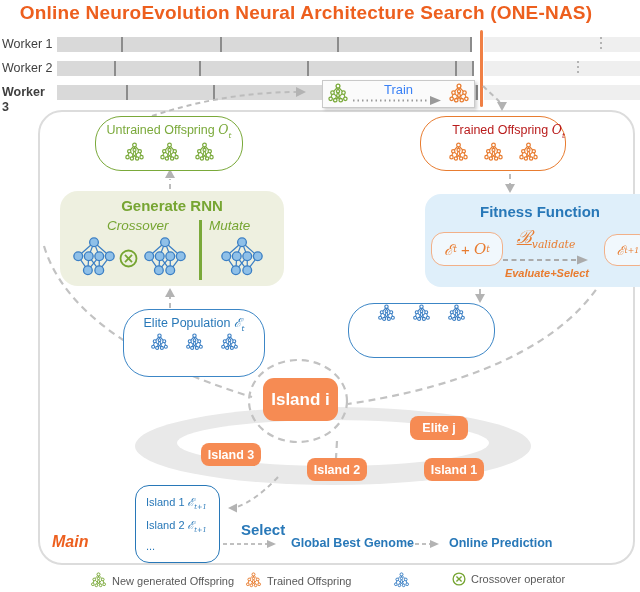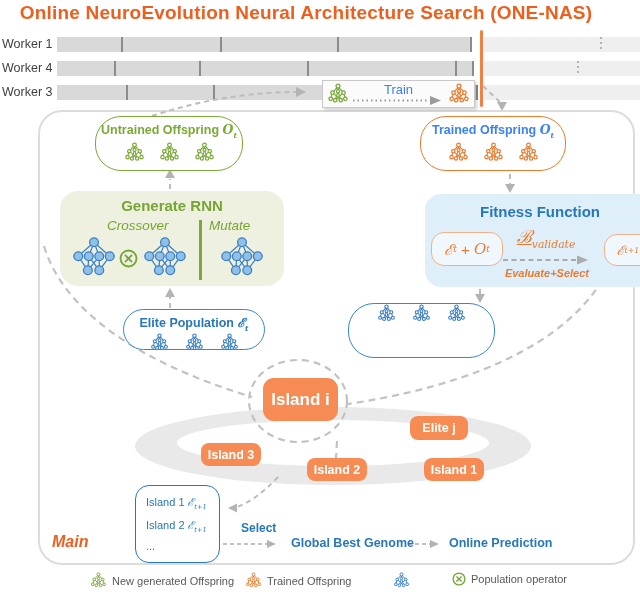--- a/index.html
+++ b/index.html
@@ -34,24 +34,24 @@
   #train-box .mid .lbl{position:absolute;top:1px;width:100%;text-align:center;
     font-size:13px;color:#3b82f6;}
   #train-box .mid svg{position:absolute;left:2px;bottom:2px;}
   
   #container{left:38px;top:110px;width:597px;height:455px;background:#fff;
     border:2px solid #dcdcdc;border-radius:24px;box-sizing:border-box;z-index:1;}
   #overlay{left:0;top:0;width:640px;height:592px;z-index:2;pointer-events:none;}
   .box{z-index:3;}
   
   .pill{border-radius:26px;background:#fff;box-sizing:border-box;text-align:center;}
-  .pill .pt{font-size:12.5px;font-weight:700;margin-top:5px;}
+  .pill .pt{font-size:12.5px;font-weight:400;margin-top:5px;}
   .pill .icons{display:flex;justify-content:center;gap:14px;margin-top:2px;}
   .green-pill{border:1.5px solid #7aa93a;color:#7aa93a;}
-  .orange-pill{border:1.5px solid #e87c30;color:#3b82f6;}
+  .orange-pill{border:1.5px solid #e87c30;color:#b91c1c;text-align:right;}
   .blue-pill{border:1.5px solid #3c86c6;color:#2878b8;}
   .math{font-family:"DejaVu Serif", serif;font-style:italic;}
   sub{font-size:.6em;}
   
   #generate-box{left:60px;top:191px;width:224px;height:95px;background:#eef0e0;
     border-radius:18px;}
   #generate-box .gt{width:100%;text-align:center;font-size:15px;font-weight:600;
     color:#76a532;margin-top:6px;}
   .op-label{position:absolute;top:27px;font-size:13.5px;font-style:italic;color:#76a532;}
   #gen-divider{position:absolute;left:139px;top:29px;width:2.5px;height:60px;background:#7aa93a;}
@@ -71,35 +71,35 @@
   #island-3{left:201px;top:443px;width:60px;height:23px;font-size:12.5px;}
   #island-2{left:307px;top:458px;width:60px;height:23px;font-size:12.5px;}
   #island-1{left:424px;top:458px;width:60px;height:23px;font-size:12.5px;}
   
   #island-list{left:135px;top:485px;width:85px;height:78px;border:1.6px solid #2878b8;
     border-radius:14px;background:#fff;box-sizing:border-box;color:#2878b8;
     font-size:11px;padding:8px 0 0 10px;}
   #island-list .row{margin-bottom:6px;}
   #main-label{left:52px;top:533px;font-size:16px;font-weight:bold;font-style:italic;color:#ed5f1e;}
   .flowtext{color:#2878b8;}
-  #select-label{left:241px;top:521px;font-size:12px;font-weight:600;}
+  #select-label{left:241px;top:521px;font-size:15px;font-weight:600;}
   #global-best{left:291px;top:536px;font-size:12.5px;font-weight:600;}
   #online-pred{left:449px;top:536px;font-size:12.5px;font-weight:600;}
   
   .legend-item{top:572px;display:flex;align-items:center;gap:5px;font-size:11px;color:#595959;}
   .rnn-icon{display:inline-block;line-height:0;}
 </style>
 </head>
 <body>
 
 <div class="abs" id="title">Online NeuroEvolution Neural Architecture Search (ONE-NAS)</div>
 
 <div class="abs worker-label" style="top:37px;">Worker 1</div>
-<div class="abs worker-label" style="top:61px;">Worker 4</div>
-<div class="abs worker-label" style="top:85px;">Worker 3</div>
+<div class="abs worker-label" style="top:61px;">Worker 2</div>
+<div class="abs worker-label" style="top:85px;font-weight:bold;">Worker 3</div>
 
 <div class="abs bar dark" style="left:57px;top:37px;width:413px;">
   <div class="tick" style="left:64px;"></div>
     <div class="tick" style="left:163px;"></div>
     <div class="tick" style="left:280px;"></div>
 </div>
 <div class="abs bar light" style="left:484px;top:37px;width:156px;">
   <div class="dtick" style="left:116px;"></div>
 </div>
 
@@ -471,21 +471,21 @@
       <polygon points="85,5 74,0.5 74,9.5" fill="#ababab"></polygon>
     </svg>
     <div class="act">Evaluate+Select</div>
   </div>
   <div class="formula math" style="left:179px;top:40px;width:46px;height:30px;font-size:13px;">
     <span>ℰ</span>
       <sub>t+1</sub>
   </div>
 </div>
 
-<div class="abs box pill blue-pill" style="left:123px;top:309px;width:142px;height:41px;">
+<div class="abs box pill blue-pill" style="left:123px;top:309px;width:142px;height:68px;">
   <div class="pt" style="margin-top:4px;"><span>Elite Population</span>
     <span class="math"> <span>ℰ</span><sub>t</sub></span></div>
   <div class="icons" style="gap:16px;margin-top:0;">
     <span class="rnn-icon" style="line-height: 0; display: inline-block;"><svg width="19" height="19" viewBox="0 0 24 24" fill="none">
     <g stroke="#3b7fc4" stroke-width="1.3">
       <line x1="12" y1="4" x2="6" y2="10.5"></line>
             <line x1="12" y1="4" x2="12" y2="9"></line>
             <line x1="12" y1="4" x2="18" y2="10.5"></line>
       <line x1="6" y1="10.5" x2="4" y2="17"></line>
             <line x1="6" y1="10.5" x2="15" y2="18.5"></line>
@@ -728,14 +728,14 @@
     </g>
       </svg></span>
   <span>Elite RNN</span>
 </div>
 <div class="abs legend-item" style="left:452px;">
   <span style="line-height: 0; display: inline-block;"><svg width="14" height="14" viewBox="0 0 20 20" fill="none">
     <circle cx="10" cy="10" r="8.4" stroke="#76a532" stroke-width="1.9"></circle>
     <line x1="6.3" y1="6.3" x2="13.7" y2="13.7" stroke="#76a532" stroke-width="1.9"></line>
     <line x1="13.7" y1="6.3" x2="6.3" y2="13.7" stroke="#76a532" stroke-width="1.9"></line>
       </svg></span>
-  <span>Population operator</span>
+  <span>Crossover operator</span>
 </div>
 
 </body></html>

